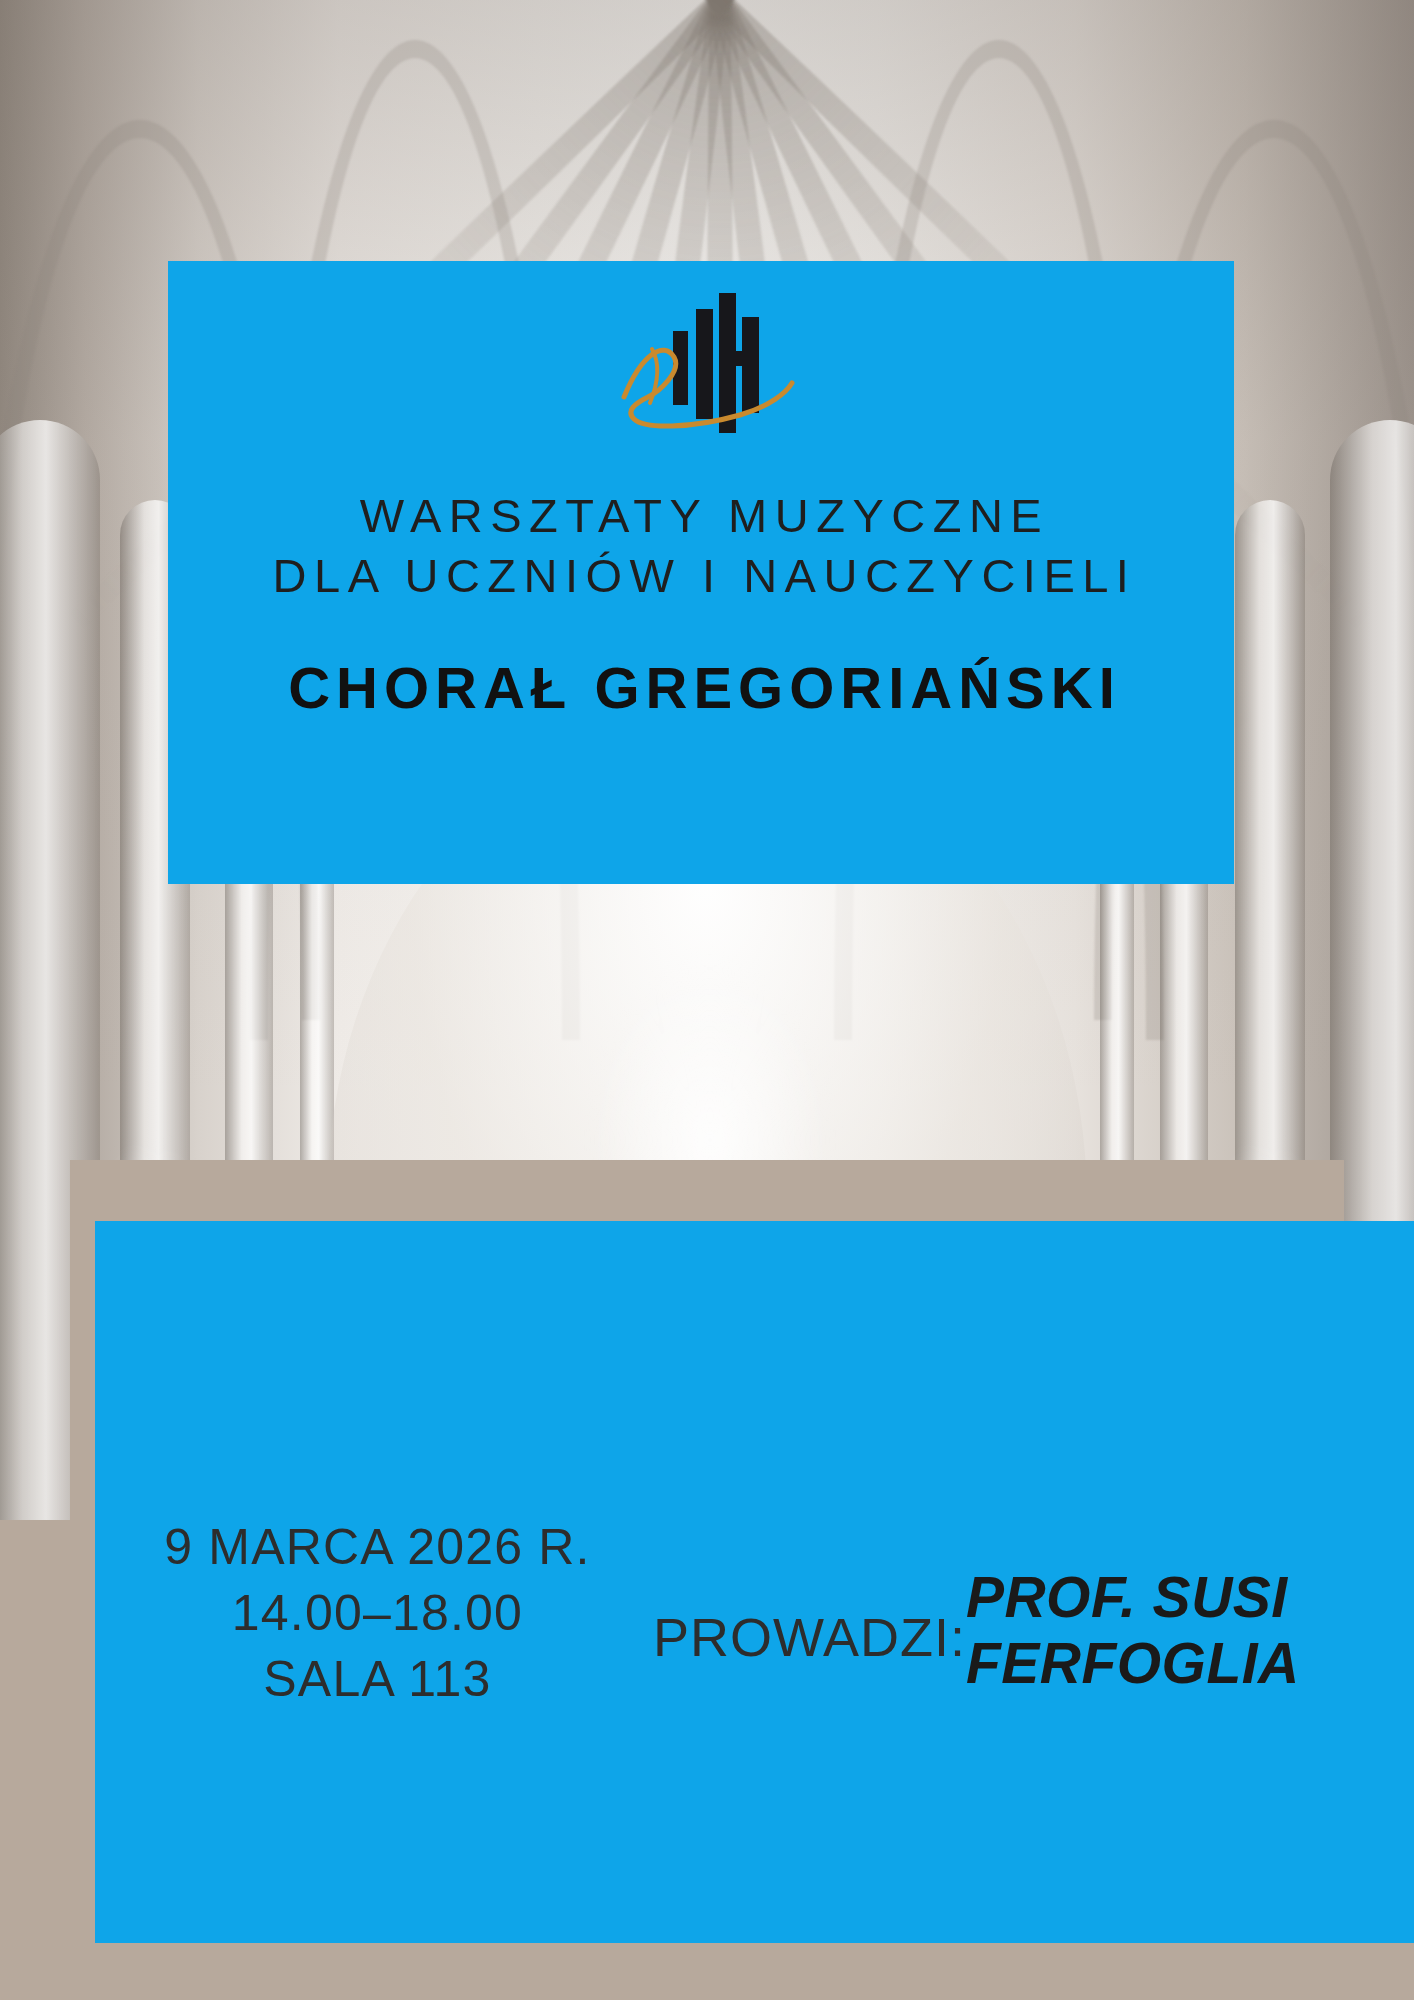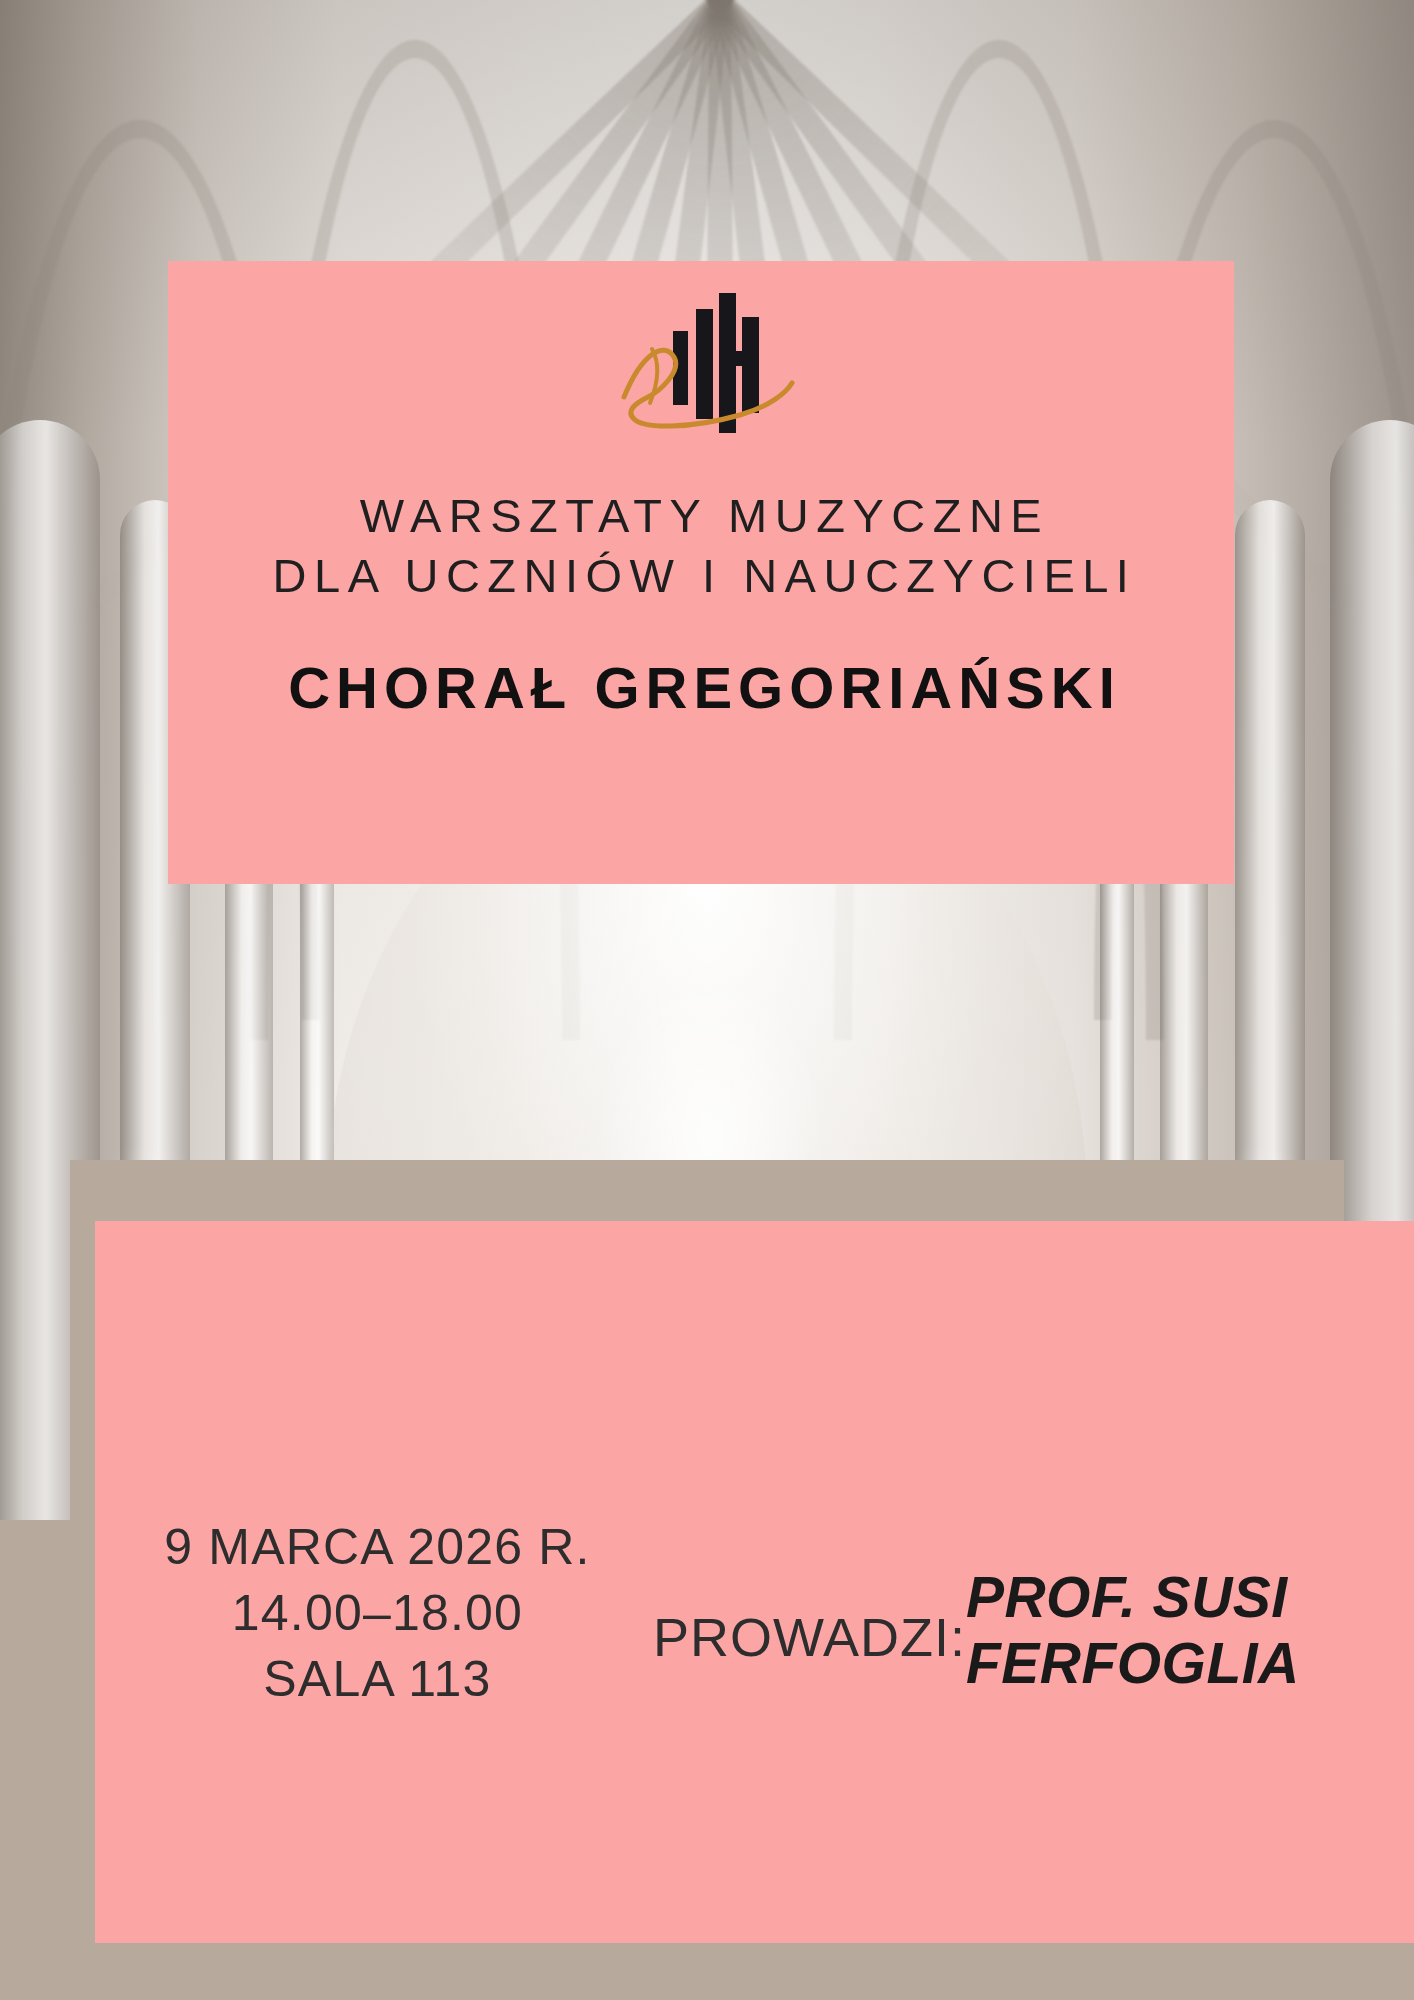--- a/index.html
+++ b/index.html
@@ -81,21 +81,21 @@
   .band {
     position: absolute;
     background: #b7a99c;
   }
   .band-top { left: 70px; top: 1160px; width: 1274px; height: 1380px; }
   .band-wide { left: 0; top: 1520px; width: 1414px; height: 480px; }
 
   
   .card {
     position: absolute;
-    background: #fca5a5;
+    background: #0ea5e9;
     padding-left: 7px;
   }
 
   .card-top {
     left: 168px; top: 261px; width: 1066px; height: 623px;
     display: flex; flex-direction: column; align-items: center;
   }
 
   .logo-wrap {
     margin-top: 18px;

